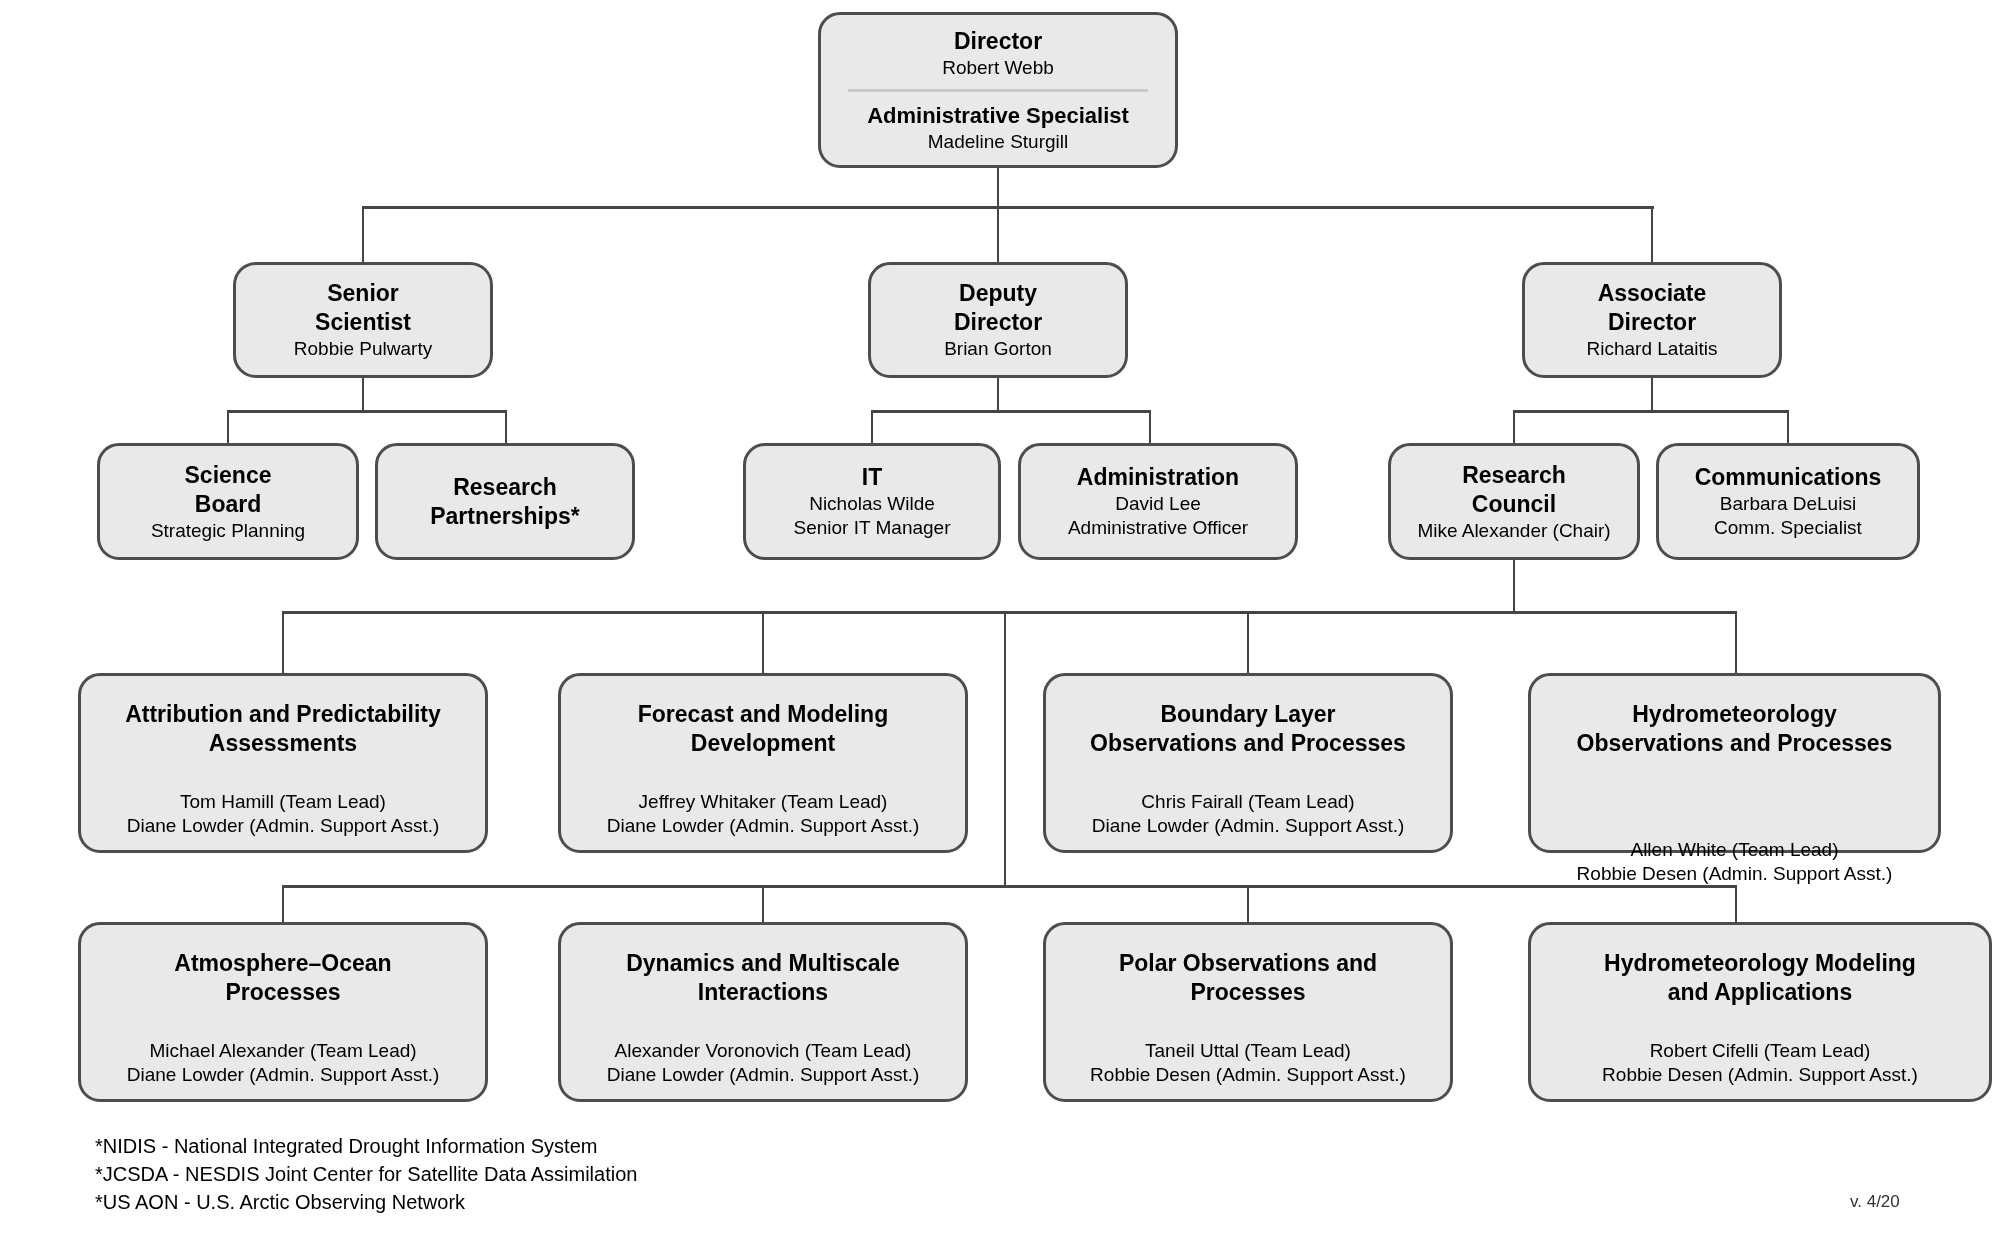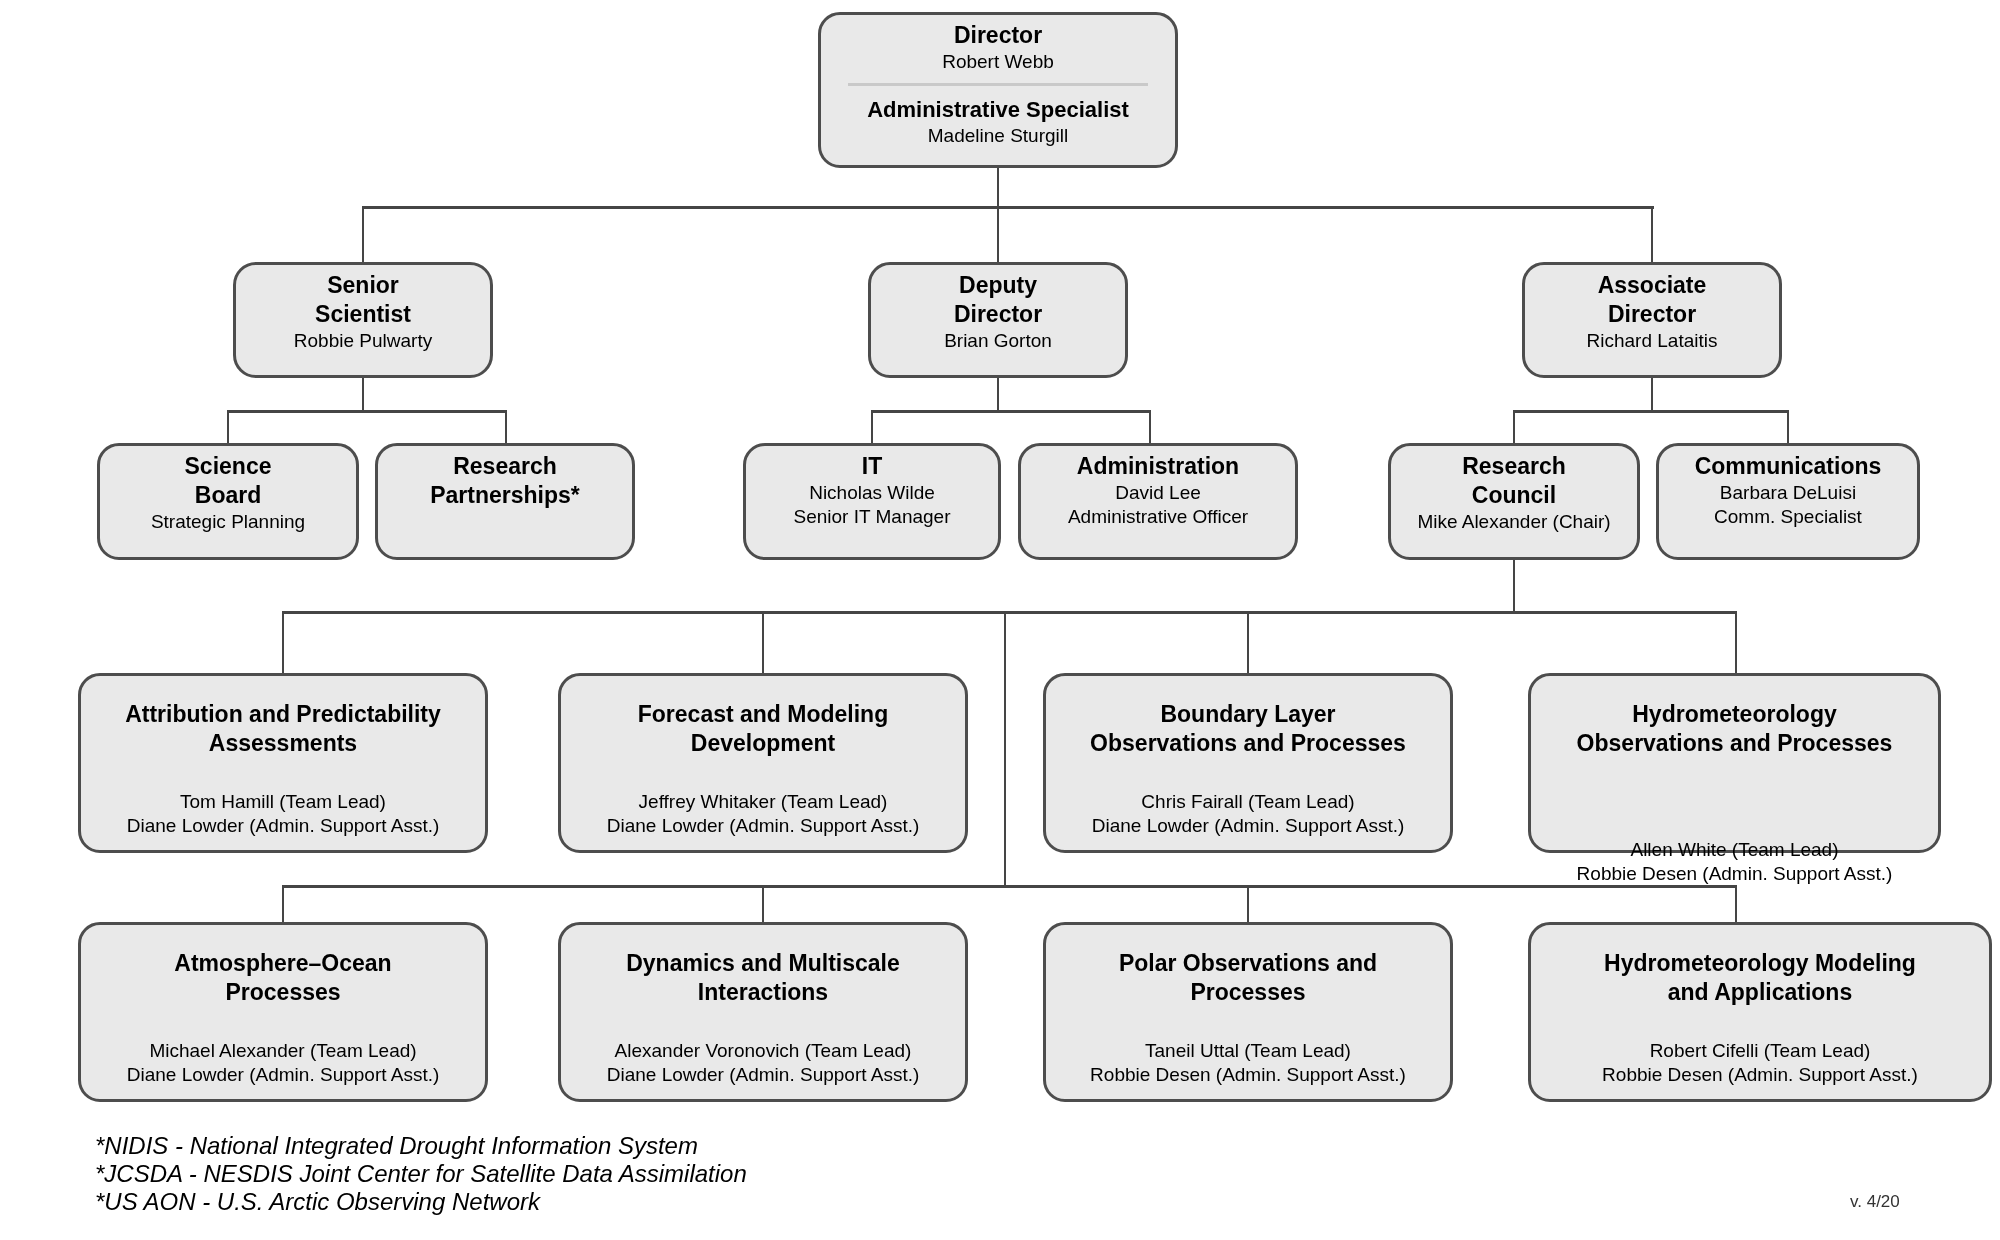--- a/index.html
+++ b/index.html
@@ -13,21 +13,21 @@
   }
   .box{
     position:absolute;
     background:#e9e9e9;
     border:3px solid #4d4d4d;
     border-radius:22px;
     box-sizing:border-box;
     display:flex;
     flex-direction:column;
     align-items:center;
-    justify-content:flex-start;
+    justify-content:center;
     text-align:center;
     padding:6px 10px;
   }
   .box-title{
     font-weight:bold;
     font-size:23px;
     line-height:29px;
     white-space:pre-line;
   }
   .box-person{
@@ -43,23 +43,22 @@
   .team .box-person{margin-top:32px;}
   .divider{
     width:300px;height:3px;
     background:#c9c9c9;
     margin:9px auto 9px auto;
   }
   .hline,.vline{position:absolute;background:#454545;}
   .footnotes{
     position:absolute;
     left:95px;top:1132px;
-    font-size:24px;line-height:28px;
+    font-size:20px;line-height:28px;
     text-align:left;
-    font-style:italic;
   }
   .version{
     position:absolute;
     left:1850px;top:1192px;
     font-size:17px;
     color:#333333;
   }
 </style>
 </head>
 <body>

